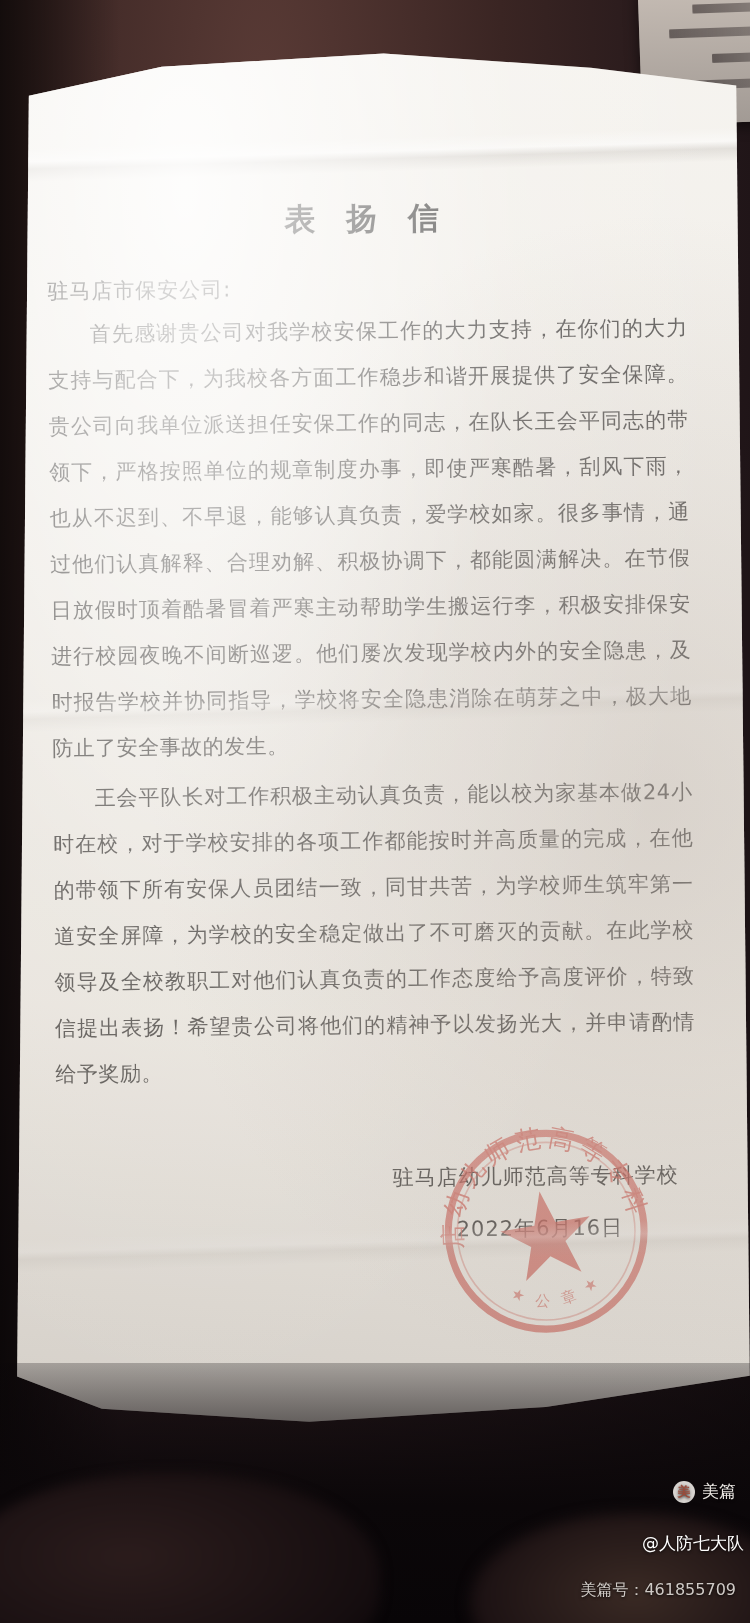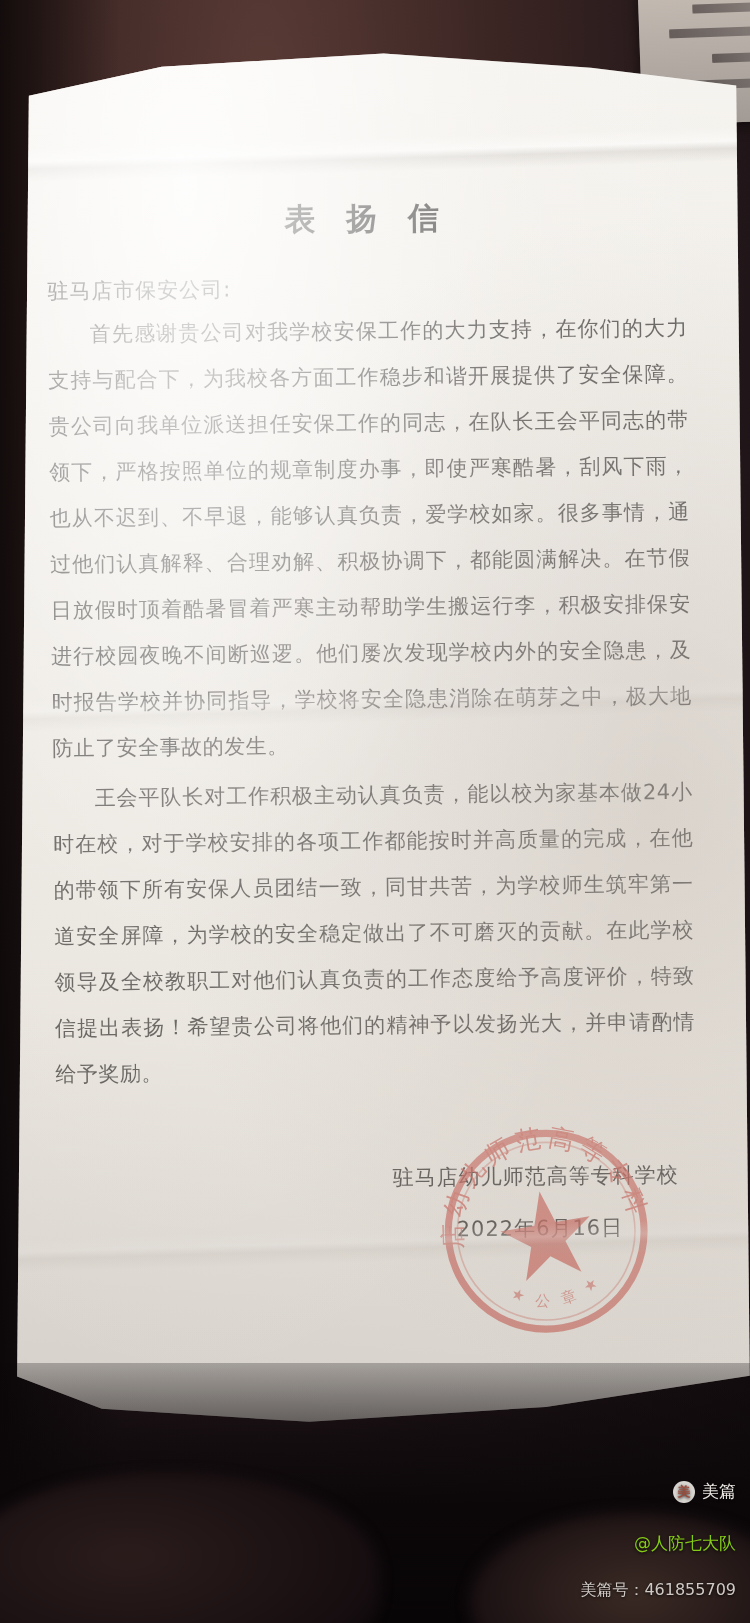--- a/index.html
+++ b/index.html
@@ -185,23 +185,23 @@
     border-radius: 50%;
     background: #d8d4d0;
     color: #9b4b3a;
     font-size: 13px;
     line-height: 22px;
     text-align: center;
     font-weight: 700;
   }
   .badge-user {
     position: absolute;
-    right: 14px;
+    right: 6px;
     top: 1532px;
-    color: #84cc16;
+    color: #ffffff;
     font-size: 17px;
     text-shadow: 0 1px 3px rgba(0,0,0,0.8);
   }
   .badge-id {
     position: absolute;
     right: 14px;
     top: 1580px;
     color: #cfcac6;
     font-size: 16px;
     text-shadow: 0 1px 3px rgba(0,0,0,0.8);

